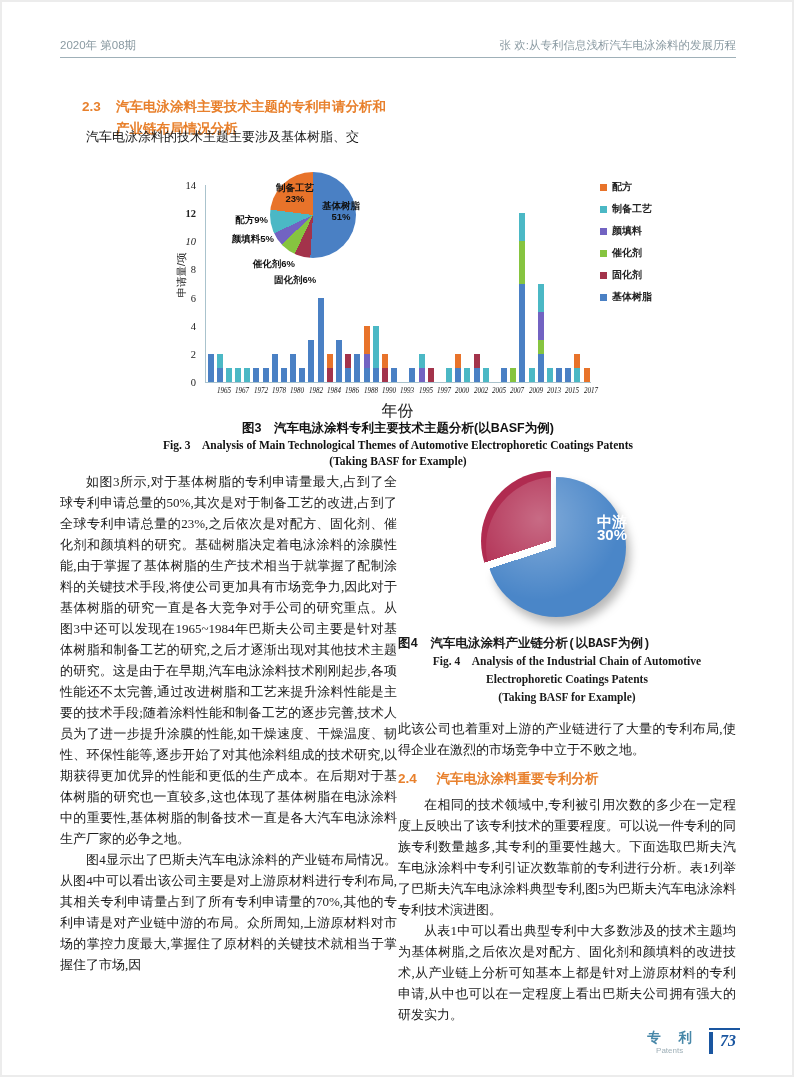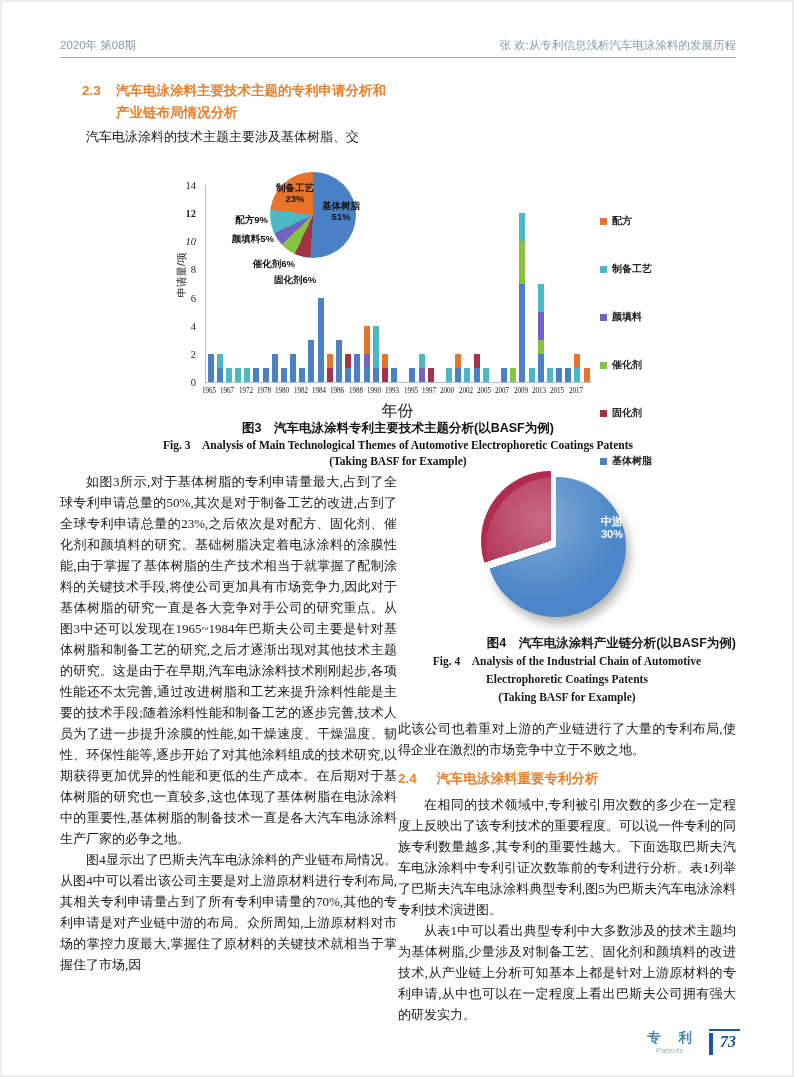--- a/index.html
+++ b/index.html
@@ -6,21 +6,21 @@
   .page{position:relative;width:794px;height:1077px;margin:0 auto;background:#ffffff;
         box-shadow:inset 0 0 0 2px #ececec;overflow:hidden;
         font-family:"Liberation Serif","DejaVu Serif",serif;color:#1a1a1a;}
   
   .hdr{position:absolute;left:60px;right:58px;top:38px;display:flex;justify-content:space-between;
        font-size:11.5px;color:#8a9aa2;font-family:"Liberation Sans","DejaVu Sans",sans-serif;}
   .hdr-rule{position:absolute;left:60px;right:58px;top:57px;border-bottom:1px solid #9fb0b8;}
   
   .h2{position:absolute;font-family:"Liberation Sans","DejaVu Sans",sans-serif;
       font-weight:bold;color:#e8802c;font-size:13.5px;line-height:22px;}
-  .h23{left:60px;top:80px;width:345px;padding-left:56px;}
+  .h23{left:60px;top:96px;width:345px;padding-left:56px;}
   .h23 .hnum{position:absolute;left:22px;top:0;}
   .h24{display:block;position:static;margin:8px 0 4px 0;}
   .h24 .hnum{margin-right:16px;}
   
   .para{font-size:13px;line-height:21px;text-align:justify;margin:0;}
   .indent{text-indent:2em;}
   .intro-left{position:absolute;left:60px;top:126px;width:340px;}
   .intro-right{position:absolute;left:398px;top:80px;width:338px;}
   .leftcol{position:absolute;left:60px;top:471px;width:337px;}
   .leftcol p + p{margin-top:0;}
@@ -31,65 +31,65 @@
   .ylab{position:absolute;left:100px;top:100px;font-size:10.5px;color:#222;
         transform:rotate(-90deg);transform-origin:center;}
   .yaxis{position:absolute;left:110px;top:17px;width:30px;height:197px;}
   .ytick{position:absolute;right:4px;font-size:10.5px;color:#222;
          font-family:"Liberation Serif",serif;}
   #plot{position:absolute;left:145px;top:17px;width:385px;height:197px;display:flex;
         border-left:1.5px solid #aac3cd;border-bottom:1.5px solid #aac3cd;}
   .slot{flex:1;display:flex;align-items:flex-end;justify-content:center;height:100%;}
   .bar{display:flex;flex-direction:column-reverse;width:6px;}
   .bar div{width:100%;}
-  #xlabels{position:absolute;left:141px;top:218px;width:385px;display:flex;}
+  #xlabels{position:absolute;left:156px;top:218px;width:385px;display:flex;font-style:italic;}
   .xlab{flex:1;text-align:center;font-size:8px;color:#111;white-space:nowrap;overflow:visible;
         font-family:"Liberation Serif",serif;transform:scaleX(.88);}
   .xaxis-title{position:absolute;left:145px;top:233px;width:385px;text-align:center;
         font-size:16px;color:#222;}
   
   .pie-inset{position:absolute;left:110px;top:4px;width:300px;height:120px;z-index:5;}
   #pieCircle{position:absolute;left:100px;top:0;width:86px;height:86px;border-radius:50%;}
   .pielab{position:absolute;font-size:9.5px;font-weight:bold;color:#111;white-space:pre-line;
           text-align:center;line-height:11px;}
   .ps0{left:135px;top:28px;width:72px;}       
   .ps1{left:85px;top:102px;width:80px;}       
   .ps2{left:45px;top:86px;width:80px;text-align:right;}  
   .ps3{left:28px;top:61px;width:76px;text-align:right;}  
   .ps4{left:26px;top:42px;width:72px;text-align:right;}  
   .ps5{left:90px;top:10px;width:70px;}        
   
   .legend{position:absolute;left:540px;top:12px;width:132px;}
-  .lgi{display:flex;align-items:center;margin-bottom:8px;font-size:10px;font-weight:bold;color:#222;margin-top:34px;}
+  .lgi{display:flex;align-items:center;margin-bottom:8px;font-size:10px;font-weight:bold;color:#222;}
   .lgi .sq{width:7px;height:7px;margin-right:5px;flex:none;}
   
   .cap-cn{position:absolute;left:0;top:252px;width:100%;text-align:center;
           font-size:12.5px;font-weight:bold;color:#111;}
   .cap-en{position:absolute;left:0;top:270px;width:100%;text-align:center;
           font-family:"Liberation Serif",serif;font-weight:bold;font-size:11.5px;color:#111;}
   .cap-en2{top:287px;}
   
   .f4wrap{position:relative;height:160px;}
   .f4pie{position:absolute;left:88px;top:6px;width:140px;height:140px;}
   #pieMain,#pieSlice{position:absolute;inset:0;border-radius:50%;}
   #pieMain{filter:drop-shadow(4px 7px 5px rgba(0,0,0,.28));}
   #pieSlice{transform:translate(-5px,-6px);}
   .f4gloss{position:absolute;inset:0;border-radius:50%;
            background:radial-gradient(circle at 38% 30%,rgba(255,255,255,.30),rgba(255,255,255,0) 62%);}
-  .f4lab{position:absolute;color:#fff;font-weight:bold;font-size:11px;line-height:13px;
+  .f4lab{position:absolute;color:#fff;font-weight:bold;font-size:15px;line-height:13px;
          white-space:pre-line;text-align:center;
          font-family:"Liberation Sans","DejaVu Sans",sans-serif;z-index:3;}
   .fs0{left:170px;top:62px;width:60px;}   
   .fs1{left:98px;top:38px;width:56px;}    
-  .f4cap-cn{text-align:right;font-size:12.5px;font-weight:bold;
-            font-family:Liberation Sans, sans-serif;margin-top:4px;}
+  .f4cap-cn{text-align:left;font-size:12.5px;font-weight:bold;
+            font-family:Liberation Mono, monospace;margin-top:4px;}
   .f4cap-en{text-align:center;font-weight:bold;font-size:11.5px;line-height:18px;}
   .cont{margin-top:12px;}
   
-  .footer{position:absolute;right:54px;bottom:22px;display:flex;align-items:flex-end;
+  .footer{position:absolute;right:54px;bottom:22px;display:flex;align-items:center;
           font-family:"Liberation Sans","DejaVu Sans",sans-serif;margin-left:36px;}
   .brand{margin-right:10px;margin-top:3px;text-align:center;}
   .brand .cn{font-size:13.5px;font-weight:bold;color:#4787a8;letter-spacing:7px;padding-left:7px;}
   .brand .en{font-size:8px;color:#9fb0b8;margin-top:-1px;}
   .pgbox{border-top:2px solid #1a56a0;padding-top:2px;display:flex;align-items:flex-start;}
   .pgbar{width:4px;height:22px;background:#1a56a0;margin-right:7px;}
   .pgnum{font-family:"Liberation Serif","DejaVu Serif",serif;font-style:italic;font-weight:bold;
          font-size:16px;color:#1a56a0;padding-right:4px;}
 </style>
 </head>
@@ -458,21 +458,21 @@
     <div class="f4cap-en">(Taking BASF for Example)</div>
 
     <p class="para cont">此该公司也着重对上游的产业链进行了大量的专利布局,使得企业在激烈的市场竞争中立于不败之地。</p>
 
     <div class="h2 h24">
       <span class="hnum">2.4</span>
       <span>汽车电泳涂料重要专利分析</span>
     </div>
 
     <p class="para indent">在相同的技术领域中,专利被引用次数的多少在一定程度上反映出了该专利技术的重要程度。可以说一件专利的同族专利数量越多,其专利的重要性越大。下面选取巴斯夫汽车电泳涂料中专利引证次数靠前的专利进行分析。表1列举了巴斯夫汽车电泳涂料典型专利,图5为巴斯夫汽车电泳涂料专利技术演进图。</p>
-    <p class="para indent">从表1中可以看出典型专利中大多数涉及的技术主题均为基体树脂,少量涉及对制备工艺、固化剂和颜填料的改进技术,从产业链上分析可知基本上都是针对上游原材料的专利申请,从中也可以在一定程度上看出巴斯夫公司拥有强大的研发实力。</p>
+    <p class="para indent">从表1中可以看出典型专利中大多数涉及的技术主题均为基体树脂,之后依次是对配方、固化剂和颜填料的改进技术,从产业链上分析可知基本上都是针对上游原材料的专利申请,从中也可以在一定程度上看出巴斯夫公司拥有强大的研发实力。</p>
   </div>
 
   <div class="footer">
     <div class="brand">
       <div class="cn">专 利</div>
       <div class="en">Patents</div>
     </div>
     <div class="pgbox">
       <div class="pgbar"></div>
       <div class="pgnum">73</div>

